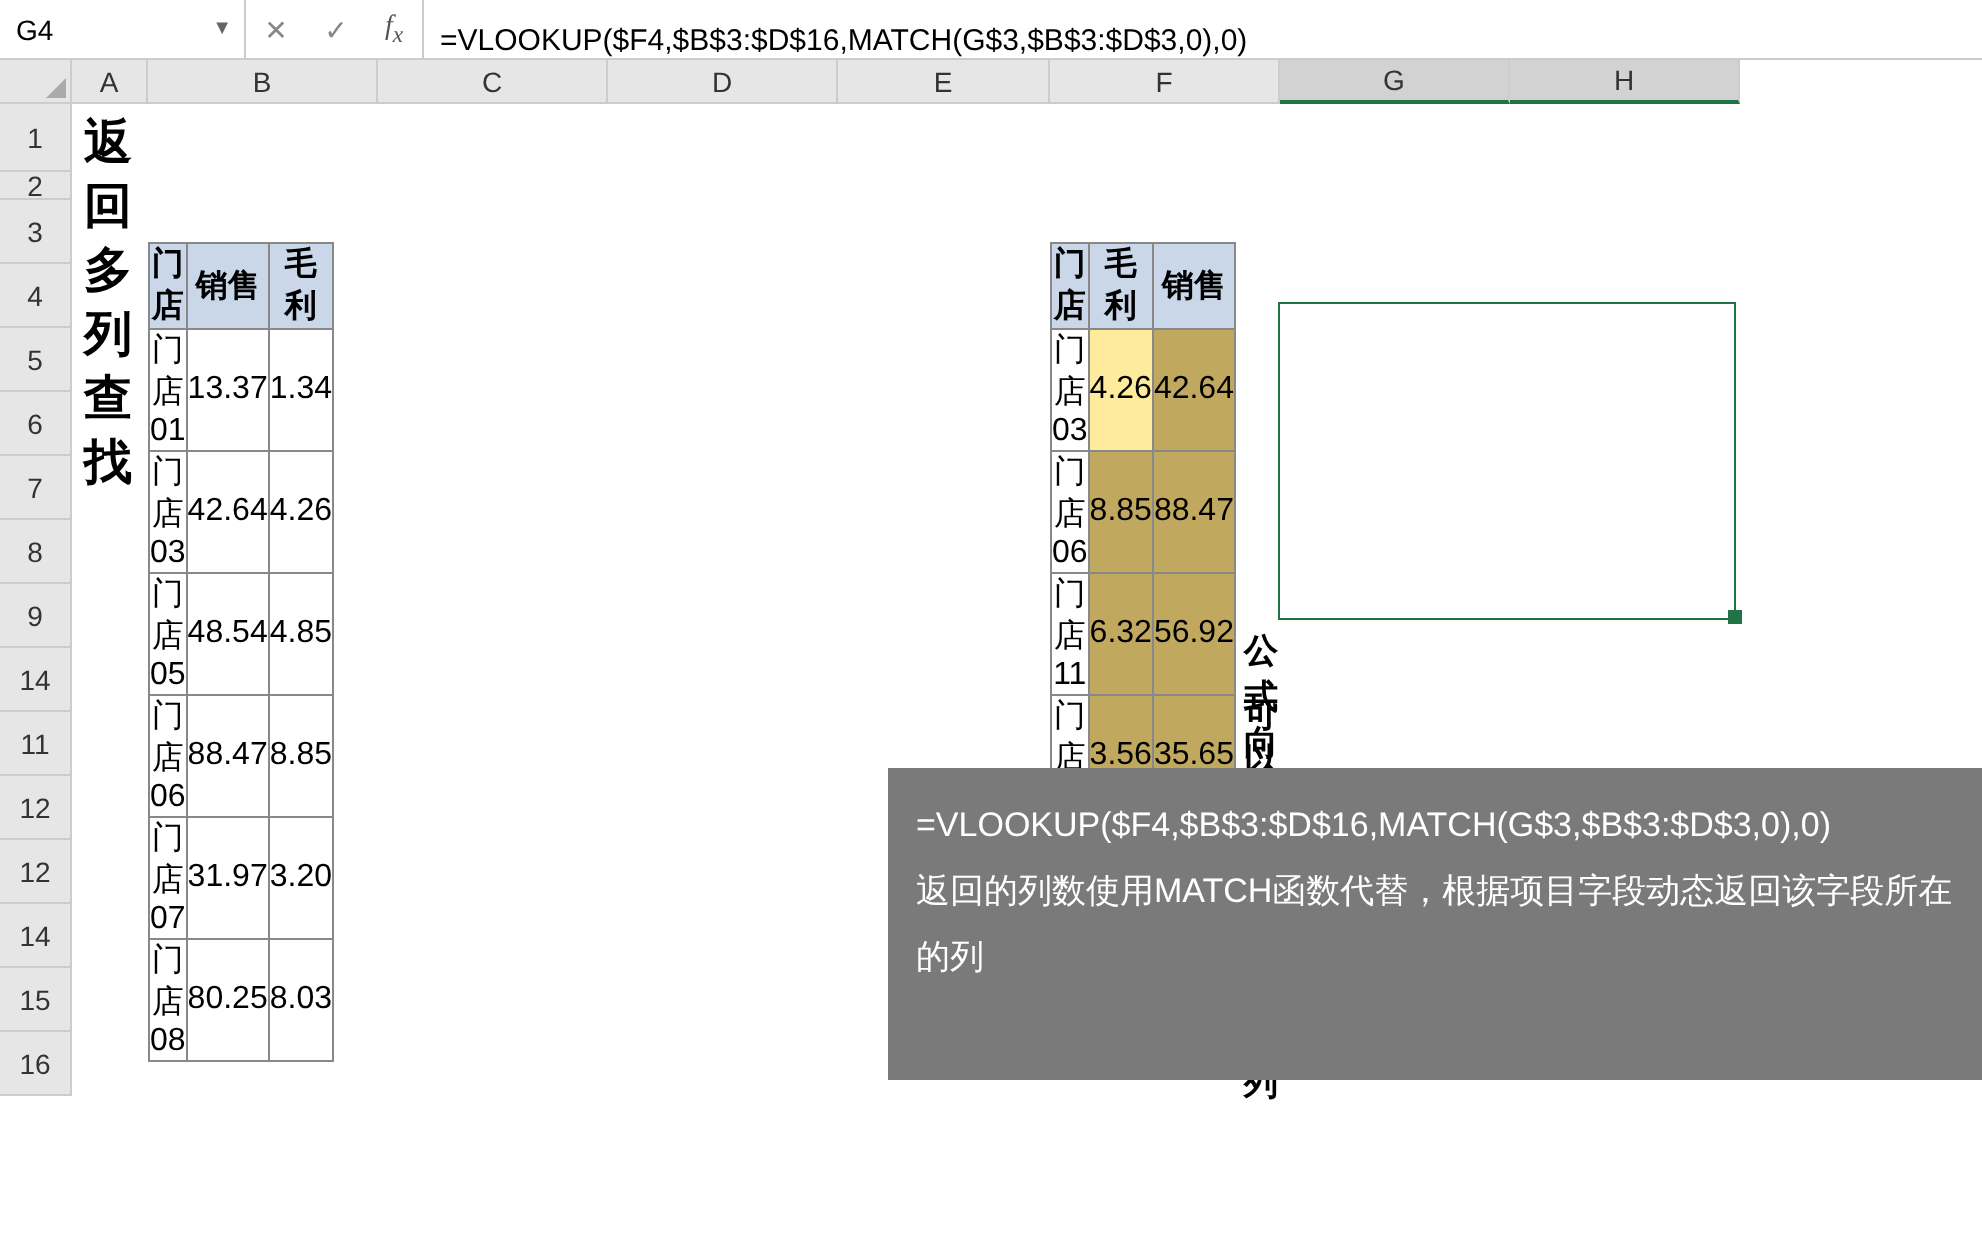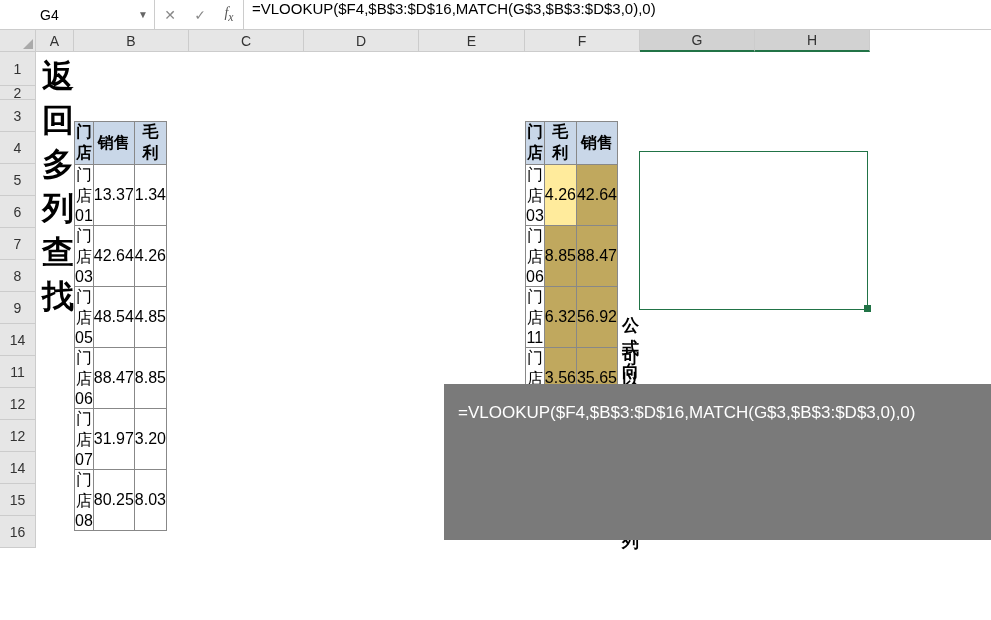--- a/index.html
+++ b/index.html
@@ -1,19 +1,19 @@
 <!DOCTYPE html>
 <html><head>
 <meta charset="utf-8">
 <style>
   * { box-sizing: border-box; margin: 0; padding: 0; }
   body { font-family: "Microsoft YaHei", Arial, sans-serif; background: #fff; width: 991px; height: 620px; overflow: hidden; font-size: 14px; color: #000; }
 
   
-  .fbar { display: flex; align-items: flex-start; height: 30px; border-bottom: 1px solid #ccc; background: #fff; padding-left: 32px; }
+  .fbar { display: flex; align-items: flex-end; height: 30px; border-bottom: 1px solid #ccc; background: #fff; }
   .namebox { width: 123px; border-right: 1px solid #ccc; height: 100%; display: flex; align-items: center; padding-left: 8px; position: relative; }
   .namebox .dd { margin-left: auto; margin-right: 6px; font-size: 10px; color: #666; }
   .fbBtns { display: flex; align-items: center; border-right: 1px solid #ccc; height: 100%; }
   .fbBtn { width: 30px; text-align: center; color: #888; font-family: Arial; cursor: default; }
   .fxlbl { width: 28px; text-align: center; font-style: italic; font-family: Liberation Serif, serif; color: #555; }
   .fcell { flex: 1; padding-left: 8px; font-size: 15px; }
 
   
   .sheet { position: relative; }
   .rowHdrs { position: absolute; top: 22px; left: 0; width: 36px; }
@@ -25,21 +25,21 @@
   .selAll::after { content: ""; position: absolute; right: 2px; bottom: 2px; border-left: 10px solid transparent; border-bottom: 10px solid #aaa; }
 
   .chA{width:38px} .chB{width:115px} .chC{width:115px} .chD{width:115px}
   .chE{width:106px} .chF{width:115px} .chG{width:115px} .chH{width:115px}
 
   .ch.selG, .ch.selH { background: #d2d2d2; border-bottom: 2px solid #217346; }
 
   .gridArea { position: absolute; top: 22px; left: 36px; }
 
   
-  .title { position: absolute; top: 3px; left: 6px; font-size: 32px; font-weight: bold; }
+  .title { position: absolute; top: 3px; left: 6px; font-size: 24px; font-weight: bold; }
 
   .tblLeft { position: absolute; top: 69px; left: 38px; border-collapse: collapse; }
   .tblLeft th, .tblLeft td { border: 1px solid #888; width: 113px; height: 31px; text-align: center; font-size: 16px; }
   .tblLeft th { background: #c9d7e8; font-weight: bold; }
 
   
   .tblRight { position: absolute; top: 69px; left: 489px; border-collapse: collapse; }
   .tblRight th, .tblRight td { border: 1px solid #888; width: 113px; height: 31px; text-align: center; font-size: 16px; }
   .tblRight th { background: #c9d7e8; font-weight: bold; }
   .tblRight td.res { background: #c0a85e; }
@@ -177,15 +177,16 @@
       </table>
 
     <div class="selBox"></div>
     <div class="fillHandle"></div>
 
     <div class="note1">公式向右/向下填充</div>
     <div class="note2">可以一次性返回多列</div>
 
     <div class="infobox">
       <div>=VLOOKUP($F4,$B$3:$D$16,MATCH(G$3,$B$3:$D$3,0),0)</div>
+      <div>返回的列数使用MATCH函数代替，根据项目字段动态返回该字段所在的列</div>
     </div>
   </div>
 </div>
 
 </body></html>

